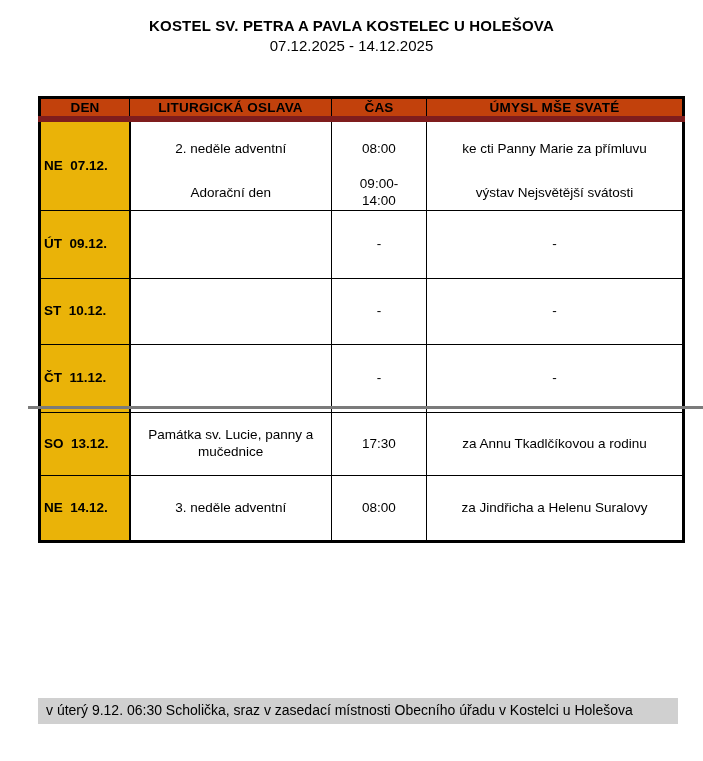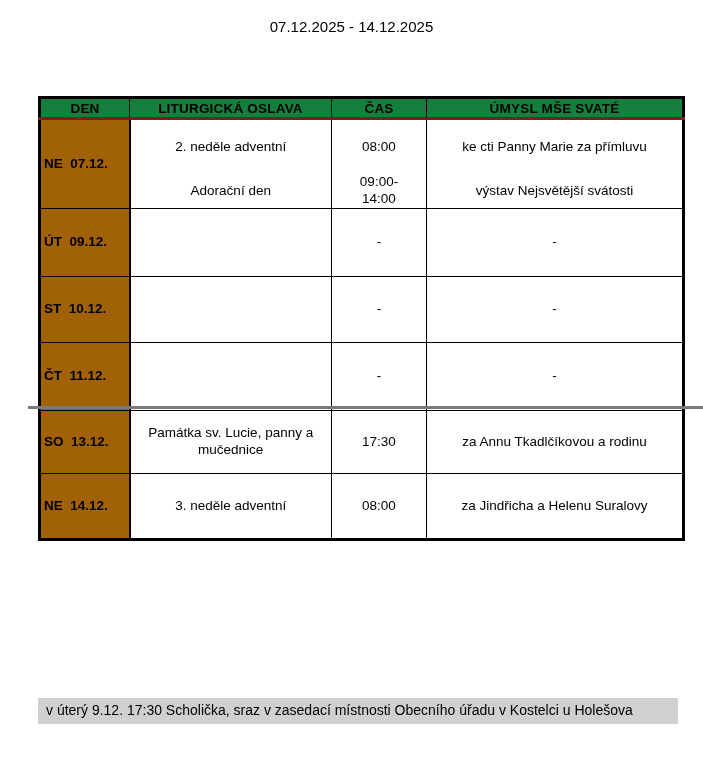--- a/index.html
+++ b/index.html
@@ -13,46 +13,47 @@
   .title-date{font-size:15px;line-height:19px;font-weight:normal;margin-top:1px;}
 
   table.schedule{
     position:absolute;left:38px;top:96px;border-collapse:collapse;table-layout:fixed;
     width:644px;border:3px solid #000;
   }
   col.c-day{width:90px;} col.c-cel{width:202px;} col.c-time{width:95px;} col.c-int{width:257px;}
   th,td{border:1px solid #000;overflow:hidden;}
   tr.hdr{height:21px;}
   tr.hdr th{
-    background:#15803d;font-size:13.5px;font-weight:bold;text-align:center;
-    border-bottom:3px solid #7f1d1d;padding:1px 0;letter-spacing:.2px;
+    background:#c2410c;font-size:13.5px;font-weight:bold;text-align:center;
+    border-bottom:6px solid #7f1d1d;padding:1px 0;letter-spacing:.2px;
   }
   td{font-size:13.5px;line-height:1.25;text-align:center;vertical-align:middle;padding:2px 6px;}
   td.day{
-    background:#a16207;font-weight:bold;text-align:left;padding:0 2px 0 3px;
+    background:#eab308;font-weight:bold;text-align:left;padding:0 2px 0 3px;
     white-space:pre;border-right:2px solid #000;
   }
   tr.r1{height:90px;} tr.r2{height:64px;} tr.r3{height:68px;} tr.r4{height:66px;}
   tr.r5{height:68px;} tr.r6{height:68px;} tr.r7{height:63px;} tr.r8{height:66px;margin-left:36px;}
   td.multi{padding:0;}
   .stack{display:flex;flex-direction:column;height:88px;}
   .stack .p1{flex:56;display:flex;align-items:center;justify-content:center;padding:0 6px;}
   .stack .p2{flex:34;display:flex;align-items:center;justify-content:center;padding:0 14px;}
 
   .pagebreak-line{position:absolute;left:28px;top:406px;width:675px;height:3px;background:#7b7b7b;}
 
   .footnote{
     position:absolute;left:38px;top:698px;width:640px;box-sizing:border-box;
     background:#d0d0d0;font-size:14px;line-height:19px;padding:3px 26px 4px 8px;
   }
 </style>
 </head>
 <body>
 
 <div class="title-block">
+  <div class="title-line">KOSTEL SV. PETRA A PAVLA KOSTELEC U HOLEŠOVA</div>
   <div class="title-date">07.12.2025 - 14.12.2025</div>
 </div>
 
 <table class="schedule">
   <colgroup>
       <col class="c-day">
       <col class="c-cel">
       <col class="c-time">
       <col class="c-int">
     </colgroup>
@@ -120,13 +121,13 @@
     <td class="day">NE  14.12.</td>
     <td>3. neděle adventní</td>
     <td>08:00</td>
     <td>za Jindřicha a Helenu Suralovy</td>
   </tr>
 </tbody>
   </table>
 
 <div class="pagebreak-line"></div>
 
-<div class="footnote">v úterý 9.12. 17:30 Scholička, sraz v zasedací místnosti Obecního úřadu v Kostelci u Holešova</div>
+<div class="footnote">v úterý 9.12. 06:30 Scholička, sraz v zasedací místnosti Obecního úřadu v Kostelci u Holešova</div>
 
 </body></html>

